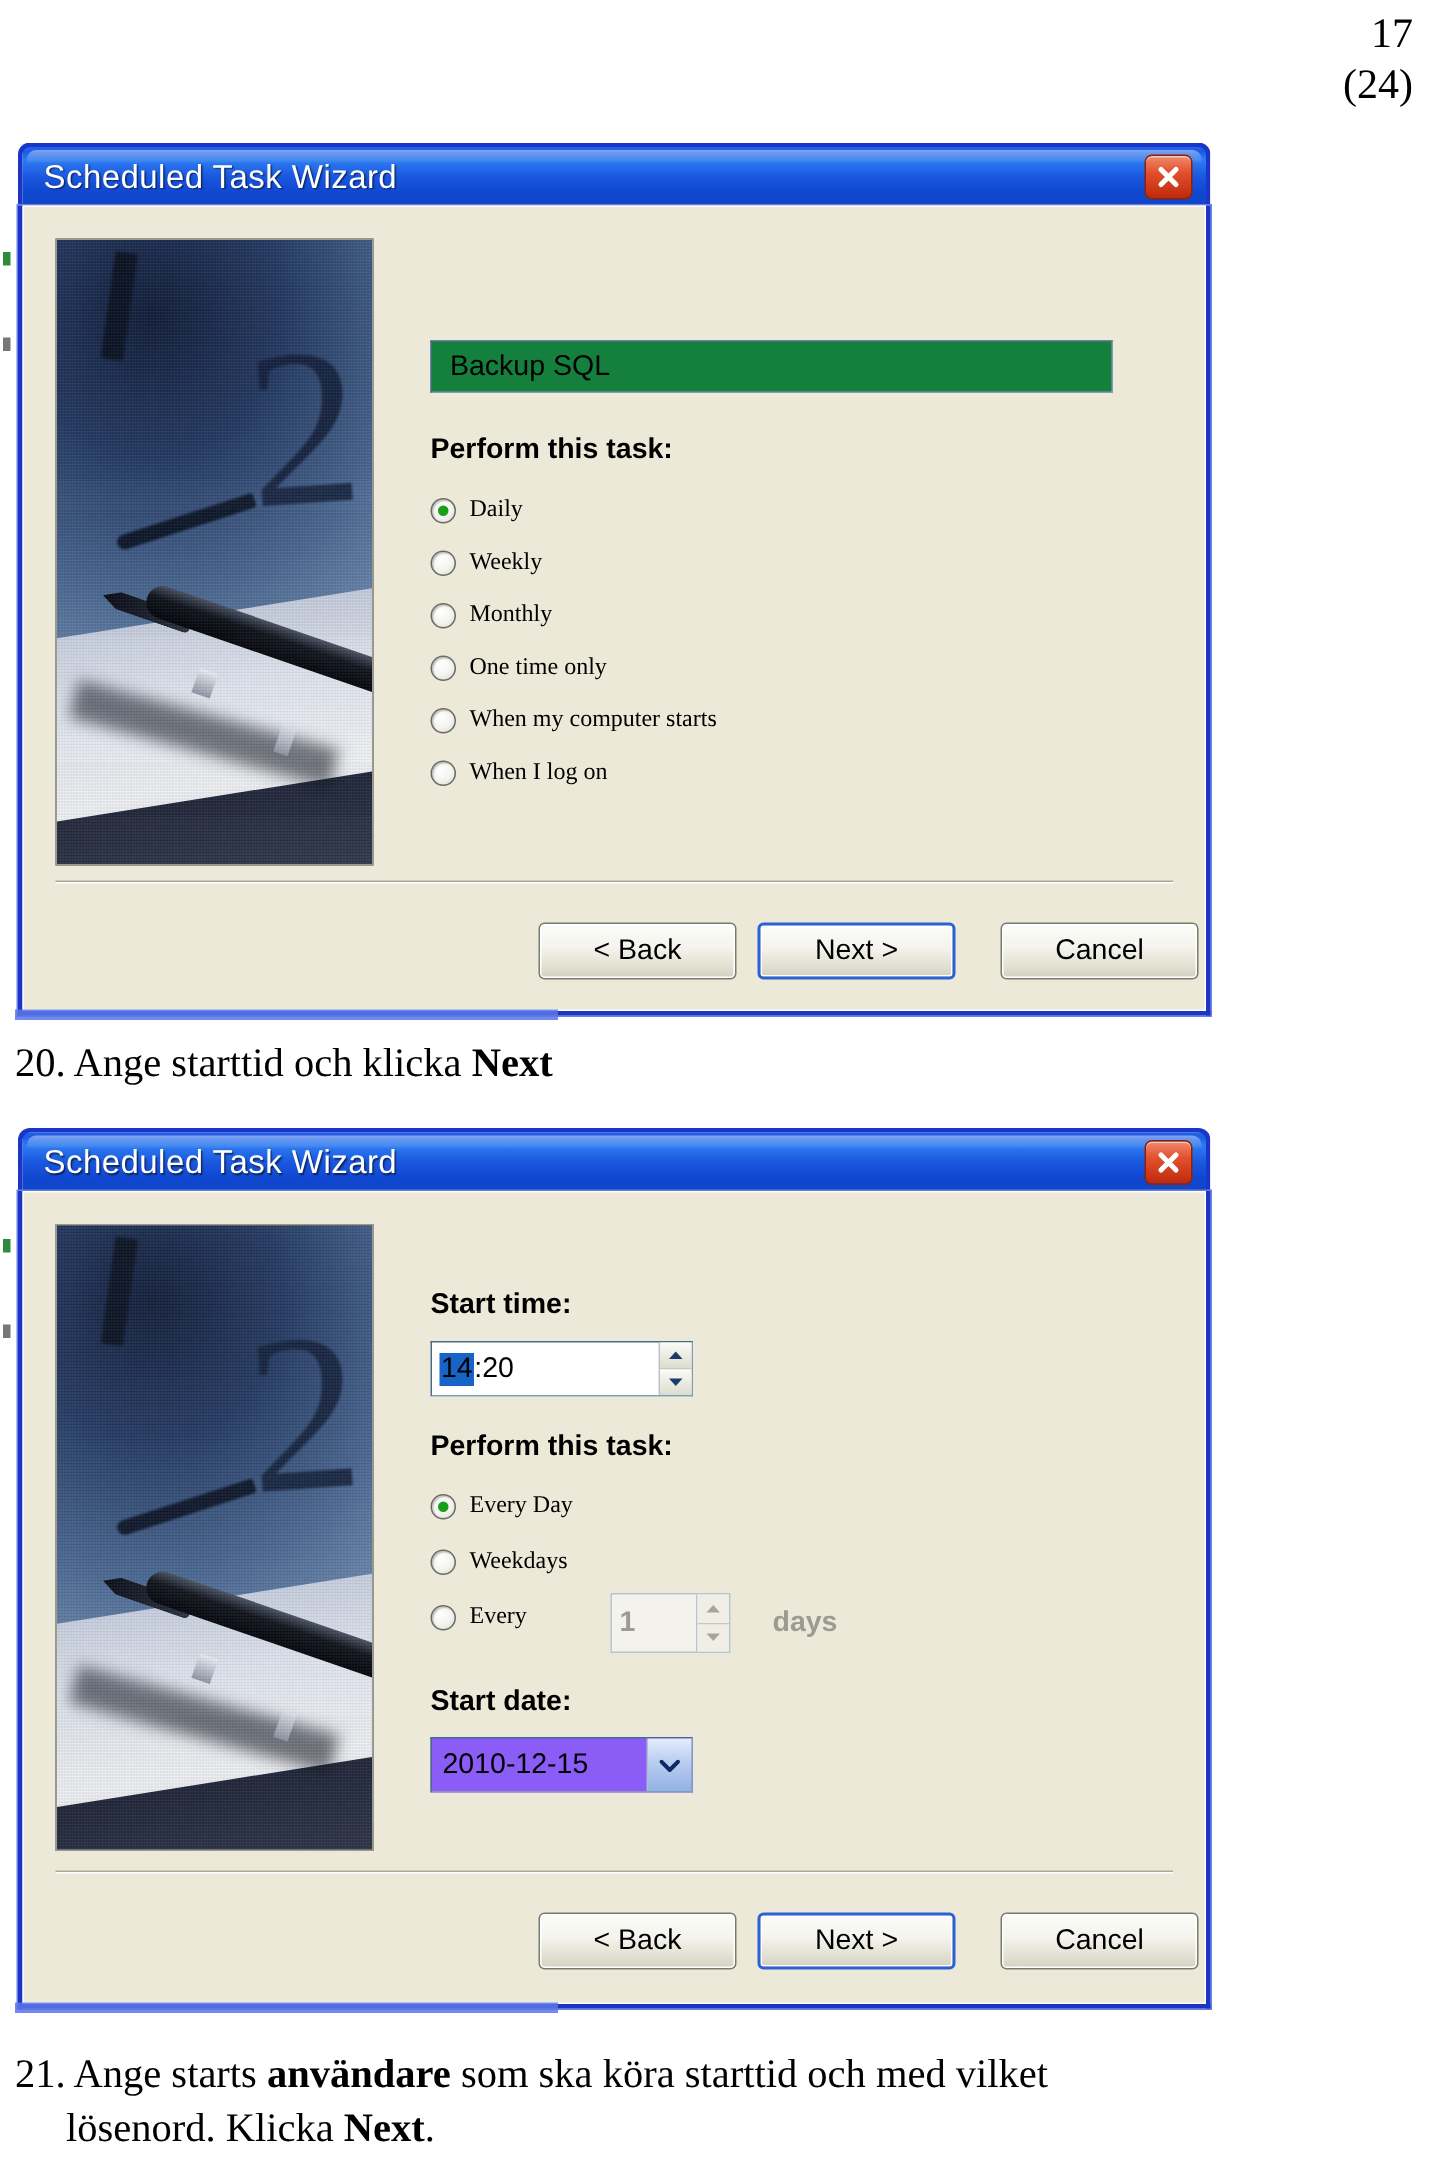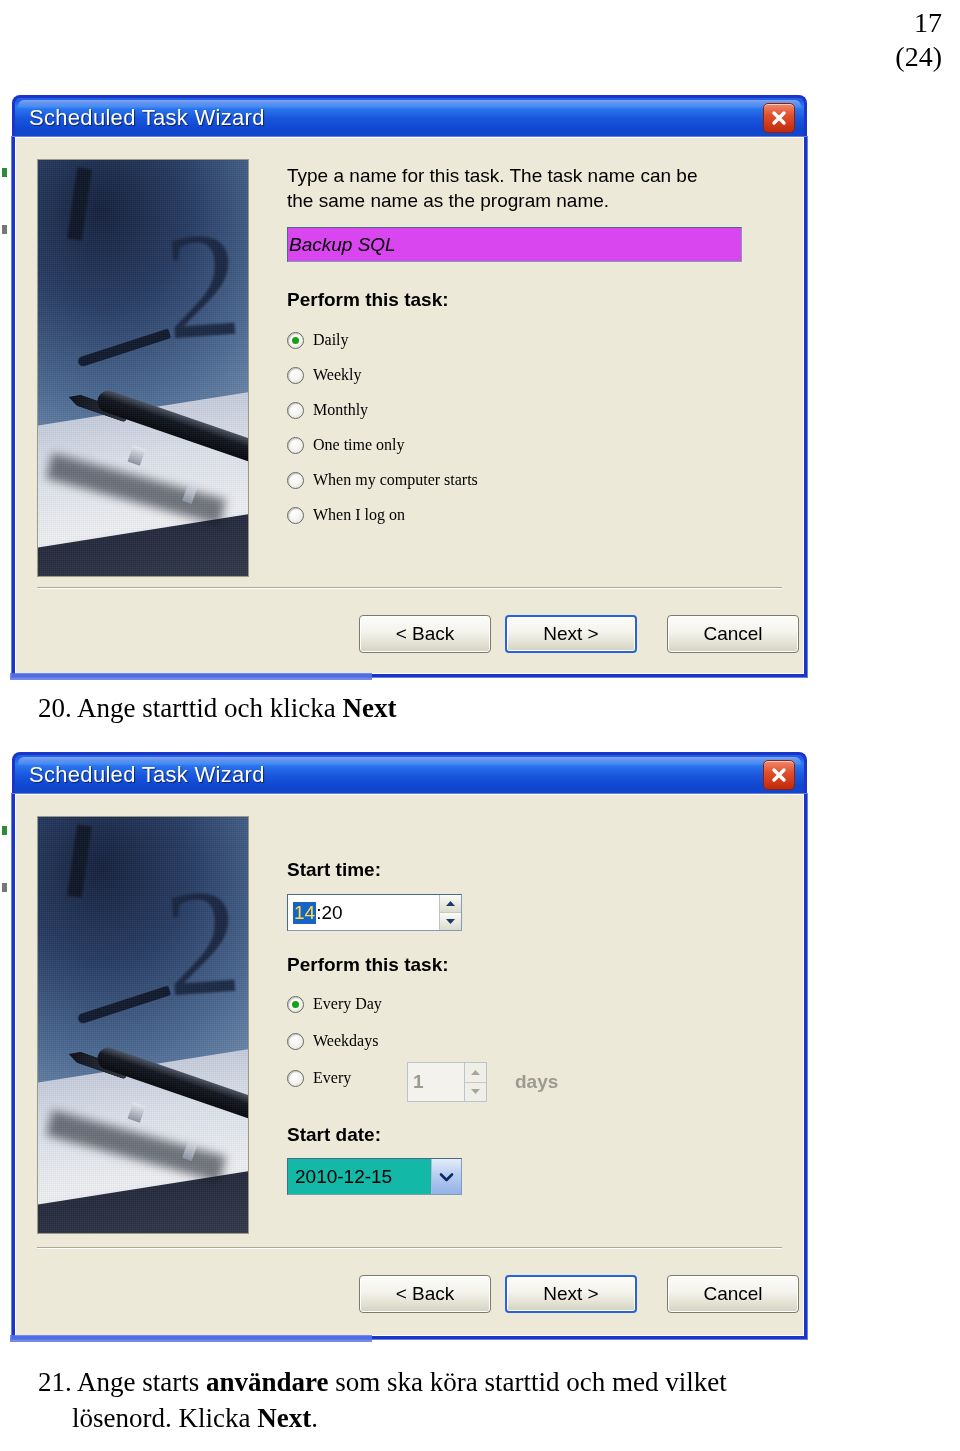--- a/index.html
+++ b/index.html
@@ -228,32 +228,31 @@
   .label {
     font-family: "Liberation Sans", sans-serif;
     font-size: 19px;
     color: #000;
     font-weight: bold;
   }
   .label.dim { color: #9b9b92; }
 
   
   .textbox {
-    background: #d946ef;
+    background: #15803d;
     border: 1px solid #7f9db9;
     border-top-color: #4a6b86;
     border-left-color: #4a6b86;
     font-family: "Liberation Sans", sans-serif;
     font-size: 19px;
     color: #000;
     display: flex;
     align-items: center;
-    padding: 0 1px;
+    padding: 0 12px;
     cursor: text;
-    font-style: italic;
   }
 
   
   .radio-row {
     display: flex;
     align-items: center;
     gap: 9px;
     cursor: pointer;
   }
   .radio {
@@ -287,21 +286,21 @@
   .spin-val {
     flex: 1;
     display: flex;
     align-items: center;
     padding: 0 5px;
     font-family: "Liberation Sans", sans-serif;
     font-size: 19px;
   }
   .sel {
     background: #1763c6;
-    color: #fde047;
+    color: #000000;
     padding: 0 1px;
   }
   .spin-arrows {
     width: 22px;
     display: flex;
     flex-direction: column;
     border-left: 1px solid #b9c4ce;
     flex: 0 0 auto;
   }
   .spin-arrows div {
@@ -312,21 +311,21 @@
     justify-content: center;
     cursor: pointer;
   }
   .spin-arrows div:first-child { border-bottom: 1px solid #c9c9b8; }
   .spin-arrows.dim div { background: #efeee7; }
 
   
   .combo {
     display: flex;
     align-items: stretch;
-    background: #14b8a6;
+    background: #8b5cf6;
     border: 1px solid #7f9db9;
     border-top-color: #4a6b86;
     border-left-color: #4a6b86;
     cursor: pointer;
   }
   .combo-val {
     flex: 1;
     display: flex;
     align-items: center;
     padding: 0 7px;
@@ -376,21 +375,20 @@
     box-shadow: inset 0 0 0 1px #ffffff;
   }
 
   
   .caption {
     position: absolute;
     font-family: "Liberation Serif", serif;
     font-size: 27px;
     line-height: 36px;
     color: #000;
-    margin-left: 28px;
   }
   .caption b { font-weight: bold; }
   .cap-indent { padding-left: 34px; }
 </style>
 </head>
 <body>
 
 <div class="page-num">
   <div>17</div>
   <div>(24)</div>
@@ -419,24 +417,20 @@
     <div class="pic-paper"></div>
     <div class="pic-paper2"></div>
     <div class="pen-shadow"></div>
     <div class="pen-nib"></div>
     <div class="pen-body"></div>
     <div class="pen-ring"></div>
     <div class="pen-ring2"></div>
     <div class="pic-grain"></div>
   </div>
 
-  <div class="content" style="top:26px; width:495px;">
-    <div class="xp-text">Type a name for this task.  The task name can be
-the same name as the program name.</div>
-  </div>
 
   <div class="textbox" style="position:absolute; left:272px; top:90px; width:455px; height:35px;">
     <span>Backup SQL</span>
   </div>
 
   <div class="label" style="position:absolute; left:272px; top:152px;">Perform this task:</div>
 
   <div class="radio-row" style="position:absolute; left:272px; top:194px;">
     <span class="radio on"></span>
     <span>Daily</span>

